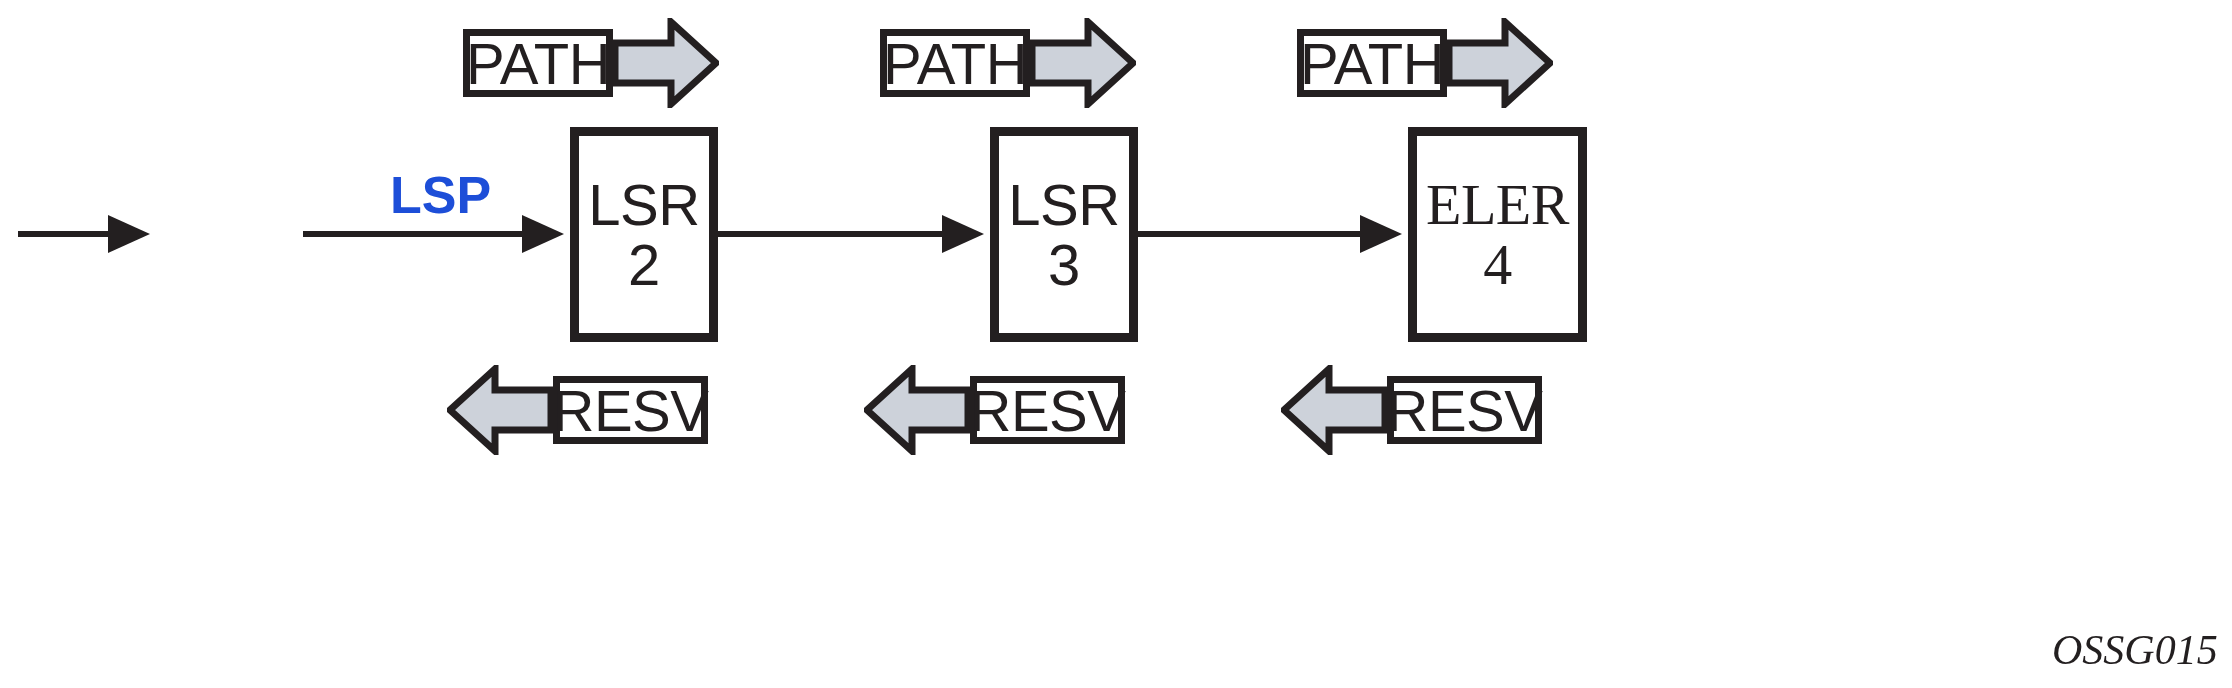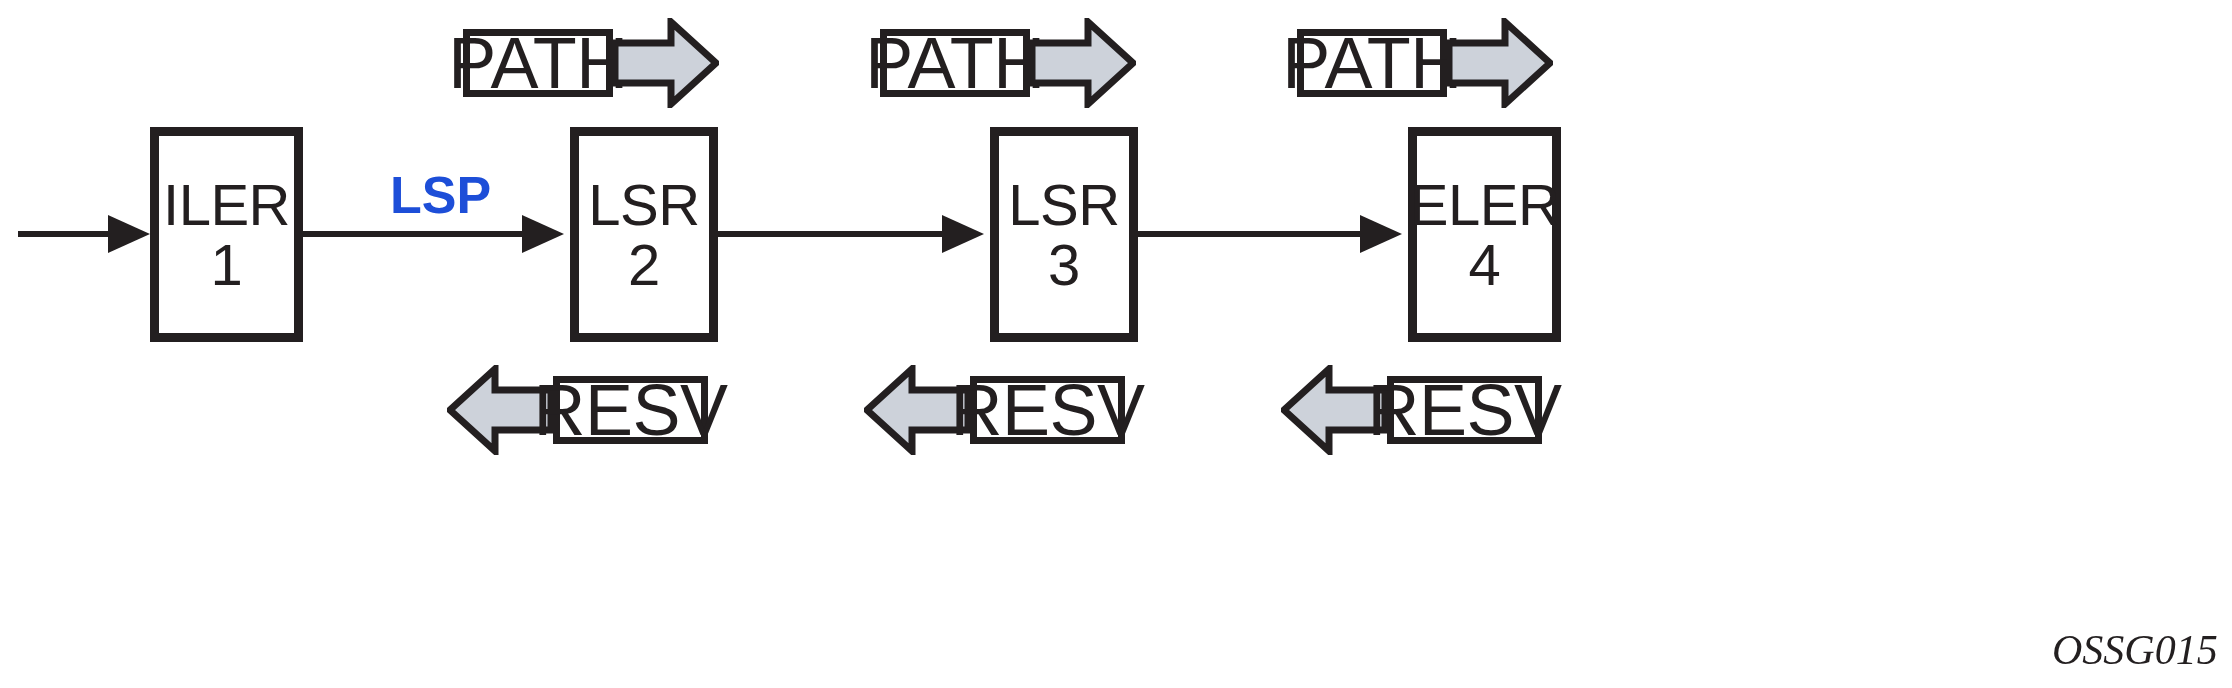--- a/index.html
+++ b/index.html
@@ -22,21 +22,21 @@
              border-left:42px solid #231f20;}
 
   
   .lsp-label{position:absolute;font-size:52px;font-weight:bold;
              letter-spacing:0px;color:#1d4ed8;}
 
   
   .msg{position:absolute;display:flex;align-items:center;}
   .msg-box{box-sizing:border-box;background:#ffffff;border:7px solid #231f20;
            display:flex;align-items:center;justify-content:center;
-           font-size:72px;letter-spacing:-.5px;color:#231f20;}
+           font-size:58px;letter-spacing:-.5px;color:#231f20;}
   .msg svg{display:block;}
 
   
   .watermark{position:absolute;font-family:"Liberation Serif",serif;
              font-style:italic;font-size:42px;color:#231f20;}
 </style>
 </head>
 <body>
 
 <div id="stage">
@@ -54,36 +54,32 @@
   <div>
     <div class="link" style="left:718px;top:231px;width:232px;"></div>
     <div class="arrowhead" style="left:942px;top:215px;"></div>
   </div>
 
   <div>
     <div class="link" style="left:1138px;top:231px;width:230px;"></div>
     <div class="arrowhead" style="left:1360px;top:215px;"></div>
   </div>
 
-  <div class="node" style="left:150px;top:127px;width:153px;height:215px;">
-    <span class="n-name">ILER</span>
-    <span class="n-num">1</span>
-  </div>
 
   <div class="node" style="left:570px;top:127px;width:148px;height:215px;">
     <span class="n-name">LSR</span>
     <span class="n-num">2</span>
   </div>
 
   <div class="node" style="left:990px;top:127px;width:148px;height:215px;">
     <span class="n-name">LSR</span>
     <span class="n-num">3</span>
   </div>
 
-  <div class="node" style="left:1408px;top:127px;width:153px;height:215px;">
+  <div class="node" style="left:1408px;top:127px;width:179px;height:215px;font-family:Liberation Serif, serif;">
     <span class="n-name">ELER</span>
     <span class="n-num">4</span>
   </div>
 
   <div class="lsp-label" style="left:390px;top:165px;">LSP</div>
 
   <div class="msg" style="left:463px;top:18px;">
     <div class="msg-box" style="width:150px;height:68px;">PATH</div>
     <svg width="106" height="90" viewBox="0 0 106 90">
       <polygon points="2,25 58,25 58,4 103,45 58,86 58,65 2,65" fill="#cdd2da" stroke="#231f20" stroke-width="7" stroke-linejoin="miter"></polygon>

